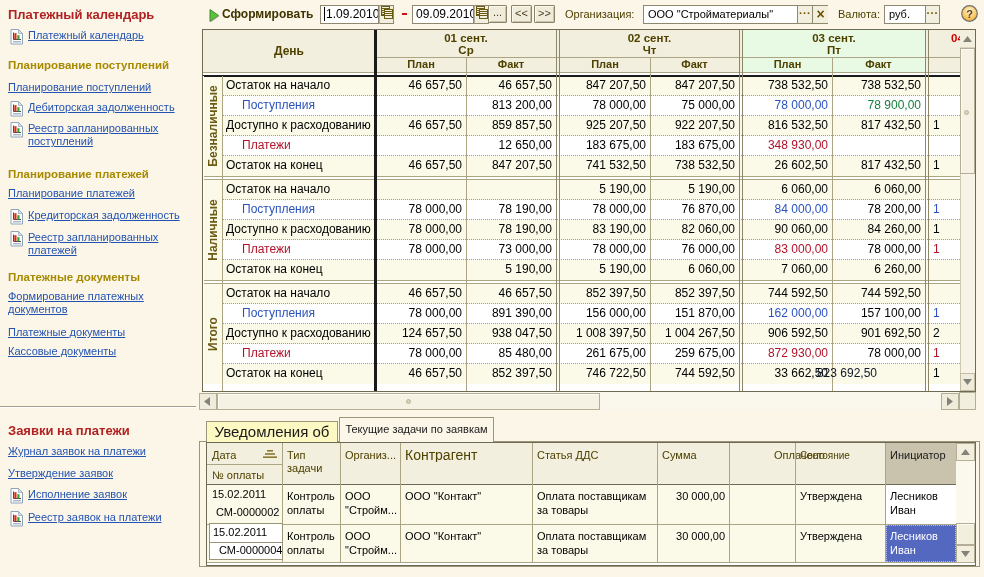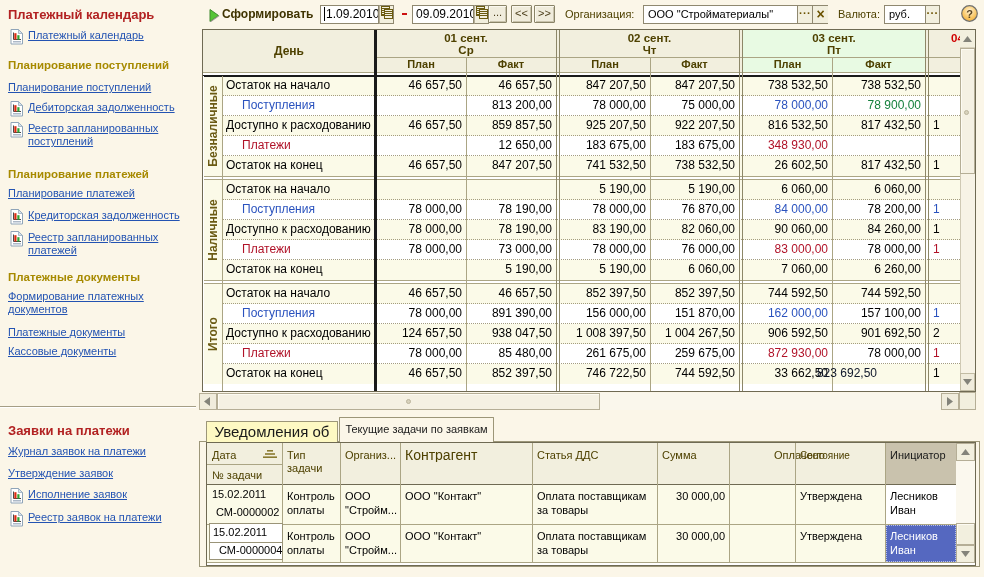--- a/index.html
+++ b/index.html
@@ -316,21 +316,21 @@
 <div class="a" style="left:890px;top:449px;width:63px;color:#1A1A1A;font-size:11px;line-height:13px;overflow:hidden">Инициатор</div>
 <div class="a" style="left:212px;top:449px;font-size:11px;color:#4E4100">Дата</div>
 <svg class="a" style="left:263px;top:450px" width="14" height="9" viewBox="0 0 14 9">
     <g fill="#8A7A30">
       <rect x="4" y="0" width="6" height="1.6"></rect>
       <rect x="2" y="3.2" width="10" height="1.6"></rect>
       <rect x="0" y="6.4" width="14" height="1.6"></rect>
     </g>
   </svg>
 <div class="a" style="left:207px;top:464px;width:75px;height:1px;background:#ABA584;"></div>
-<div class="a" style="left:212px;top:469px;font-size:11px;color:#4E4100">№ задачи</div>
+<div class="a" style="left:212px;top:469px;font-size:11px;color:#4E4100">№ оплаты</div>
 <div class="a" style="left:207px;top:484px;width:749px;height:1px;background:#6F6A53;"></div>
 <div class="a" style="left:207px;top:485px;width:749px;height:77px;background:#FBFAE8;"></div>
 <div class="a" style="left:885px;top:485px;width:71px;height:77px;background:#FFFFFF;"></div>
 <div class="a" style="left:207px;top:524px;width:749px;height:1px;background:#ABA584;"></div>
 <div class="a" style="left:207px;top:562px;width:749px;height:1px;background:#ABA584;"></div>
 <div class="a" style="left:282px;top:443px;width:1px;height:119px;background:#ABA584;"></div>
 <div class="a" style="left:340px;top:443px;width:1px;height:119px;background:#ABA584;"></div>
 <div class="a" style="left:400px;top:443px;width:1px;height:119px;background:#ABA584;"></div>
 <div class="a" style="left:532px;top:443px;width:1px;height:119px;background:#ABA584;"></div>
 <div class="a" style="left:657px;top:443px;width:1px;height:119px;background:#ABA584;"></div>

